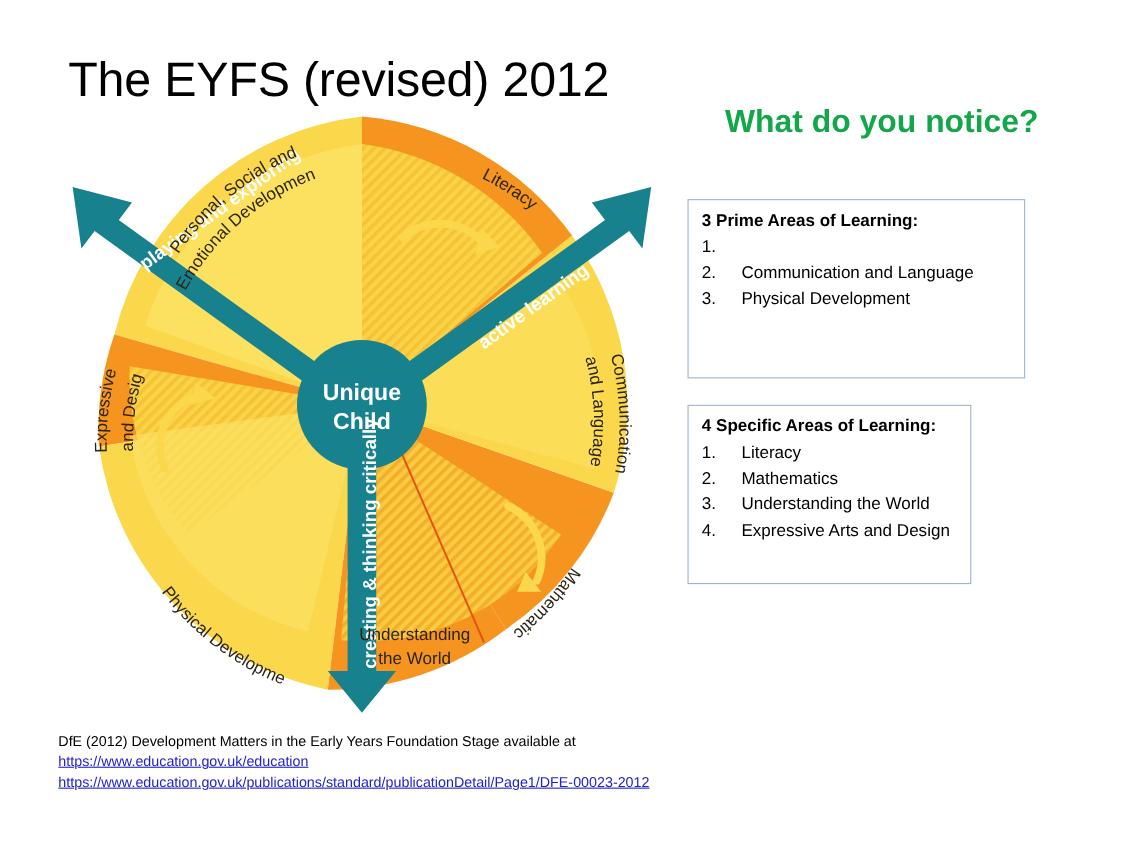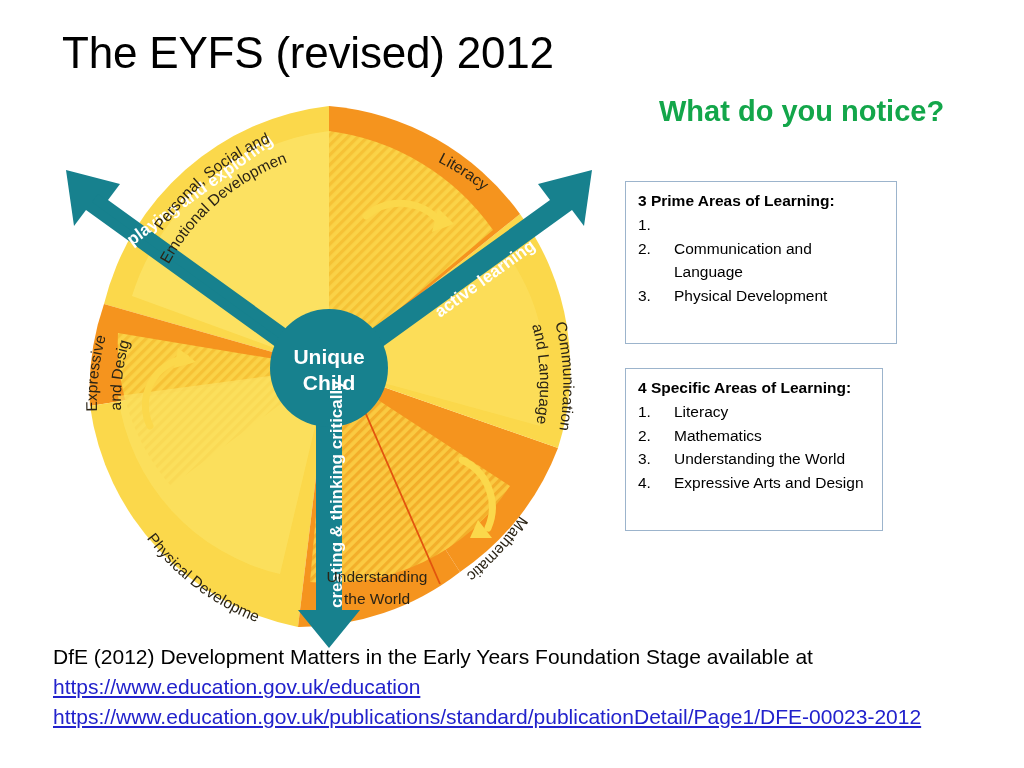--- a/index.html
+++ b/index.html
@@ -12,21 +12,21 @@
   }
   #slide {
     position: relative;
     width: 1024px; height: 768px;
     background: #ffffff;
   }
 
   
   #slide-title {
     position: absolute;
-    left: 62px; top: 28px;
+    left: 62px; top: 48px;
     font-size: 44px;
     font-weight: 400;
     color: #000000;
     letter-spacing: -0.2px;
     white-space: nowrap;
   }
 
   
   #notice-heading {
     position: absolute;
@@ -37,21 +37,21 @@
     white-space: nowrap;
   }
 
   
   .info-box {
     position: absolute;
     border: 1px solid #9CB4CC;
     background: #ffffff;
     padding: 10px 12px 8px 12px;
   }
-  #prime-box { left: 625px; top: 181px; width: 272px; height: 163px; }
+  #prime-box { left: 625px; top: 181px; width: 307px; height: 163px; }
   #specific-box { left: 625px; top: 368px; width: 258px; height: 163px; }
   .box-title {
     font-size: 15.5px;
     font-weight: bold;
     color: #000;
     margin-bottom: 3px;
     white-space: nowrap;
   }
   .box-list {
     list-style: none;
@@ -70,23 +70,23 @@
   #wheel-figure {
     position: absolute;
     left: 40px; top: 96px;
     width: 580px; height: 556px;
   }
   #wheel-figure svg { display: block; }
 
   
   #references {
     position: absolute;
-    left: 53px; top: 642px;
+    left: 53px; top: 665px;
     width: 740px;
-    font-size: 21px;
+    font-size: 13px;
     line-height: 1.42;
     color: #000;
   }
   .ref-line { white-space: nowrap; }
   .ref-link {
     color: #2222CC;
     text-decoration: underline;
     white-space: nowrap;
     display: block;
   }

